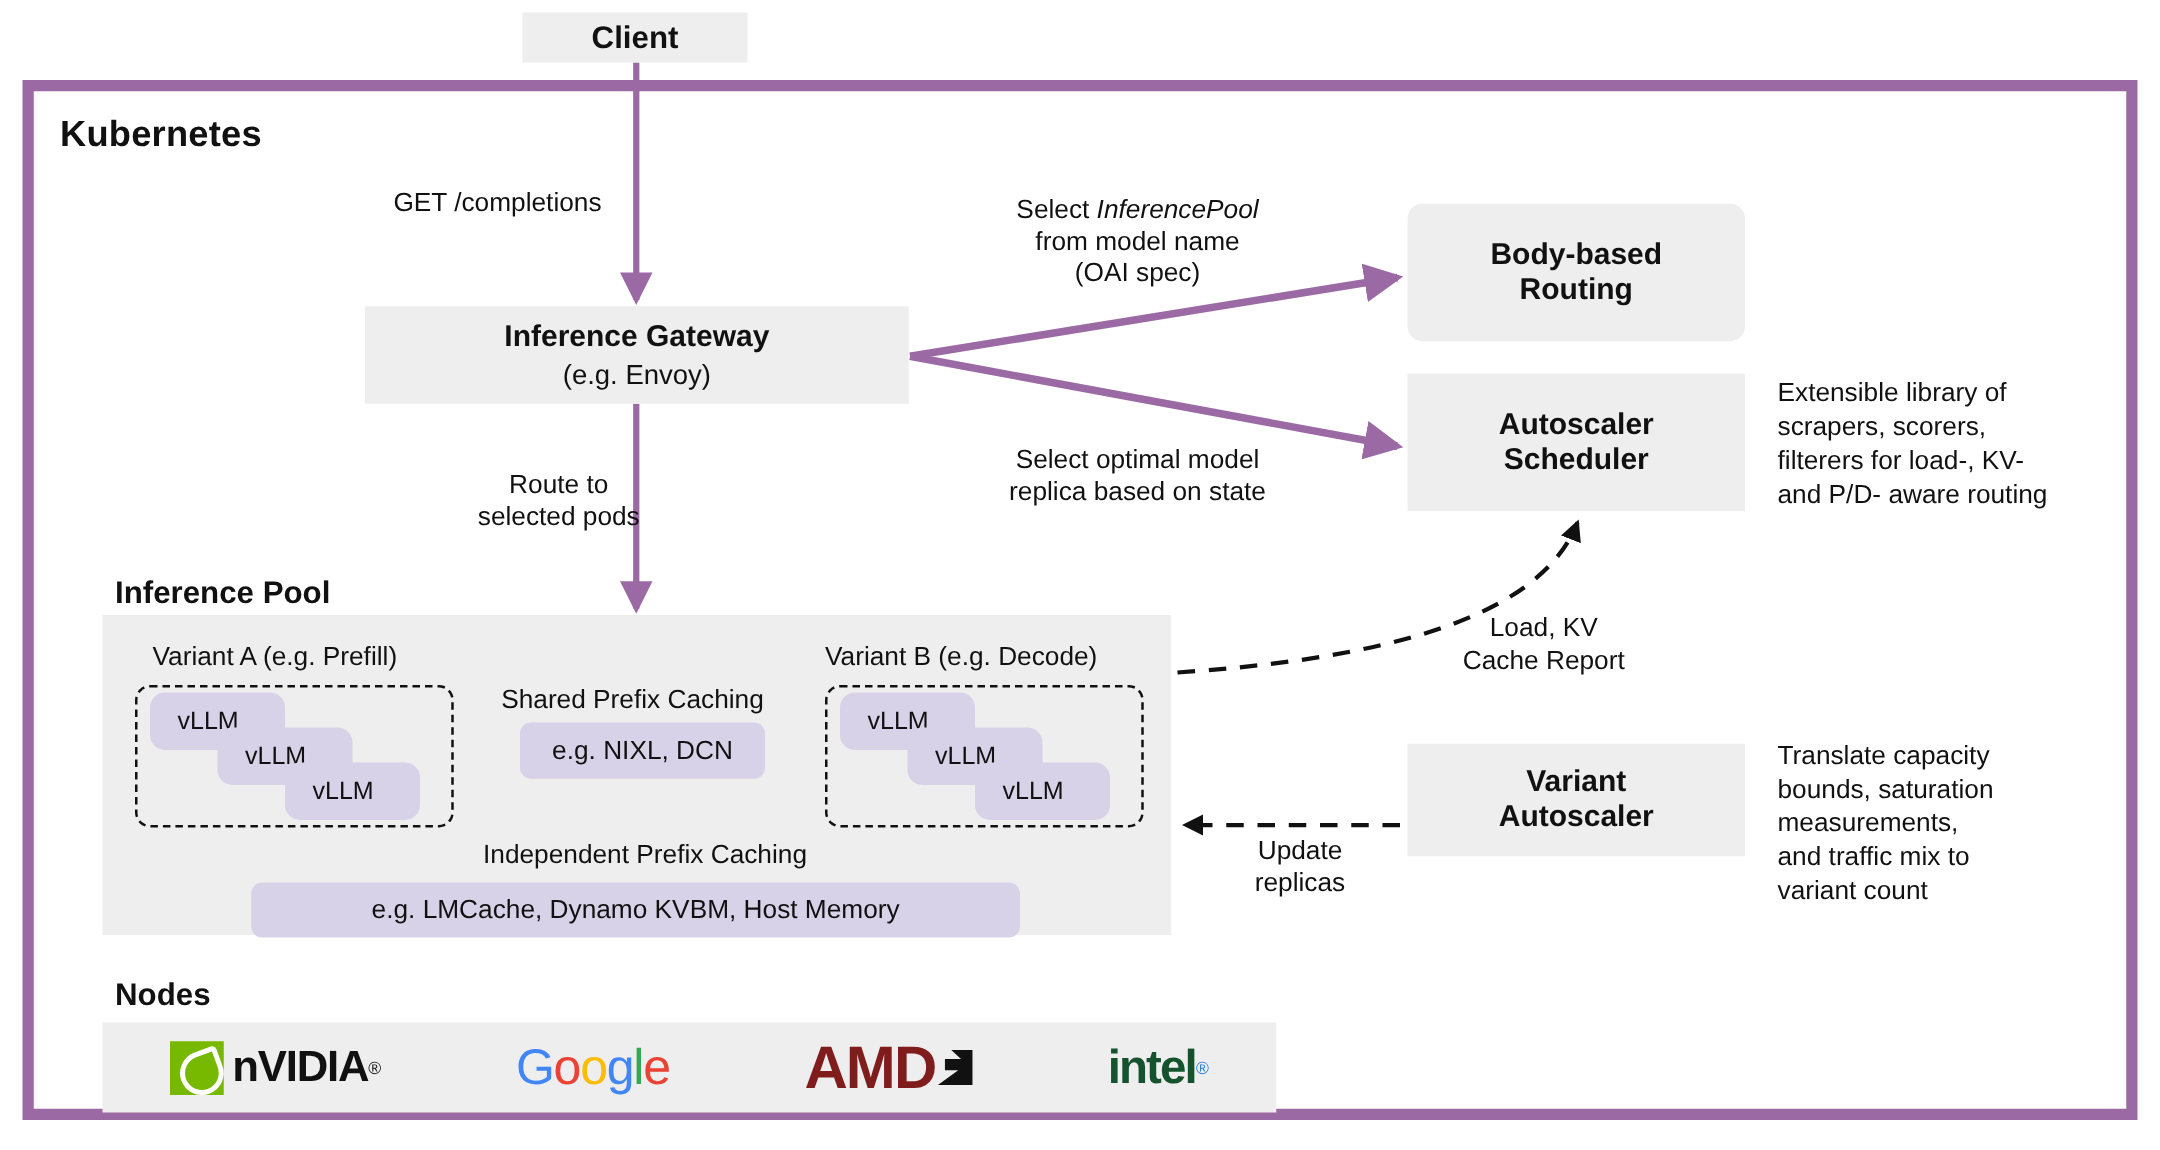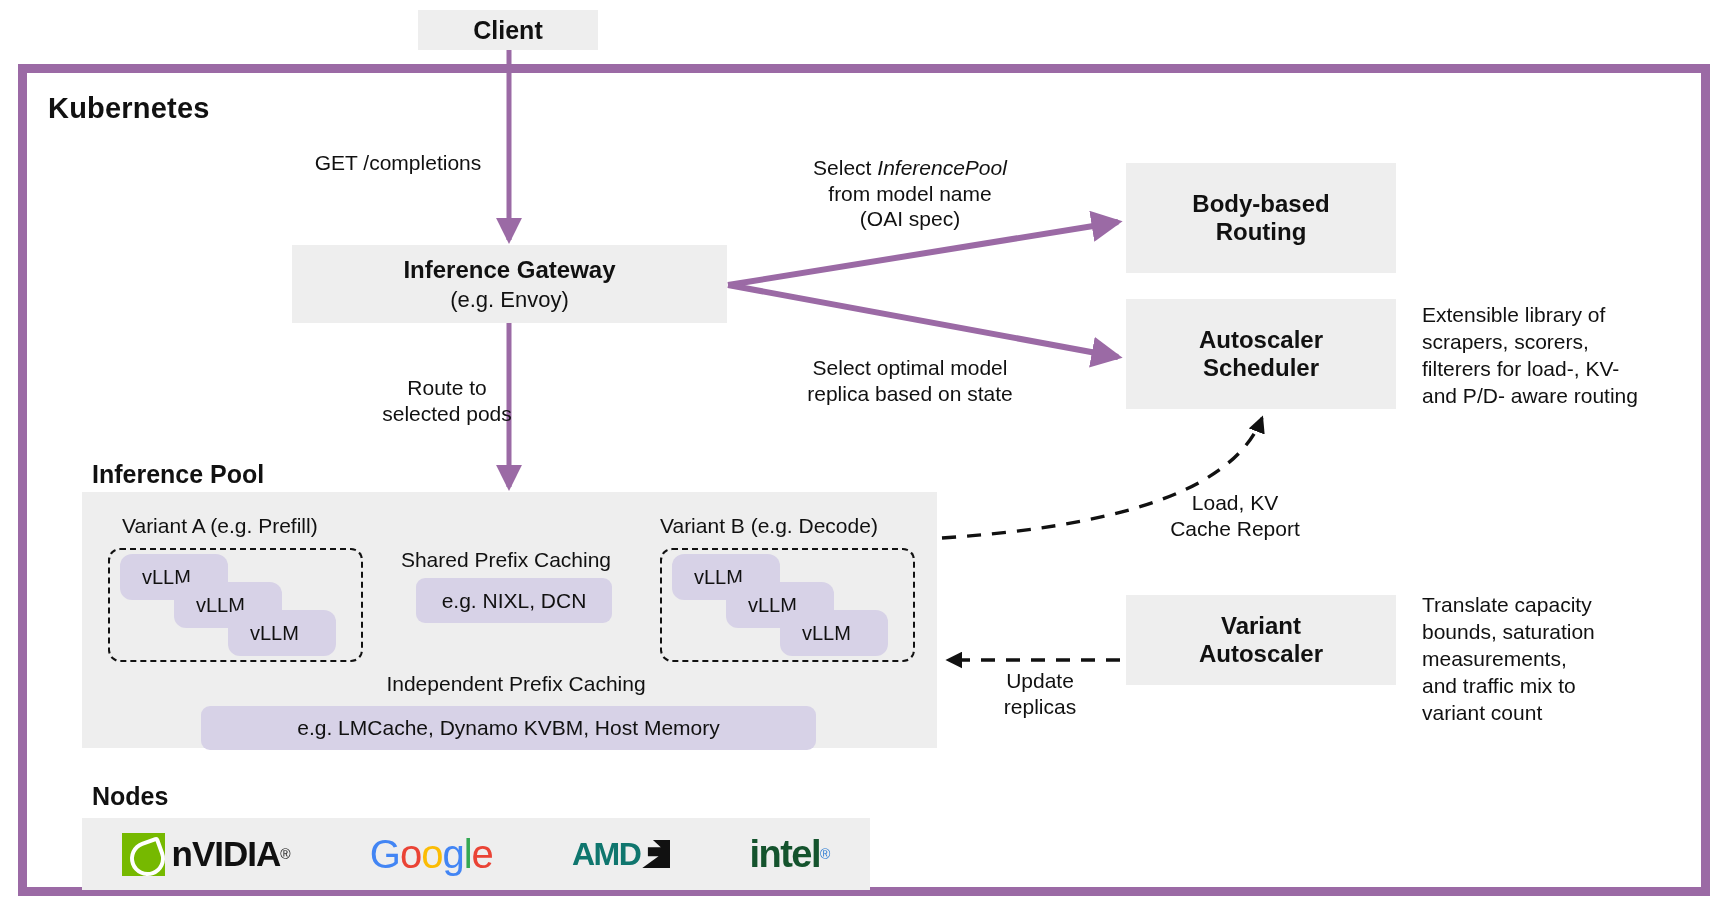--- a/index.html
+++ b/index.html
@@ -17,29 +17,29 @@
   #k8s-title{left:48px;top:92px;font-size:29px;font-weight:bold;letter-spacing:.2px;}
 
   
   #client-box{left:418px;top:10px;width:180px;height:40px;font-size:25px;}
 
   
   #gateway-box{left:292px;top:245px;width:435px;height:78px;font-size:24px;}
   #gateway-box .sub{font-weight:normal;font-size:22px;margin-top:3px;}
 
   
-  #bbr-box{left:1126px;top:163px;width:270px;height:110px;font-size:24px;}
+  #bbr-box{left:1126px;top:163px;width:270px;height:110px;font-size:24px;border-radius:12px;}
   #sched-box{left:1126px;top:299px;width:270px;height:110px;font-size:24px;}
   #autoscaler-box{left:1126px;top:595px;width:270px;height:90px;font-size:24px;}
 
   
   #pool-title{left:92px;top:460px;font-size:25px;font-weight:bold;}
   #pool-panel{left:82px;top:492px;width:855px;height:256px;background:#eeeeee;}
   #nodes-title{left:92px;top:782px;font-size:25px;font-weight:bold;}
-  #nodes-panel{left:82px;top:818px;width:788px;height:72px;background:#eeeeee;
+  #nodes-panel{left:82px;top:818px;width:939px;height:72px;background:#eeeeee;
                display:flex;align-items:center;justify-content:space-around;}
 
   .variant-title{font-size:21px;}
   .variant-dash{border:2.5px dashed #111;border-radius:12px;box-sizing:border-box;}
 
   .vllm{position:absolute;background:#d7d2e7;border-radius:12px;
         font-size:20px;display:flex;align-items:center;padding-left:22px;
         box-sizing:border-box;}
 
   .cache-pill{position:absolute;background:#d7d2e7;border-radius:9px;
@@ -48,21 +48,21 @@
   .note{position:absolute;font-size:21px;line-height:1.28;white-space:pre-line;}
 
   
   .logo{display:flex;align-items:center;}
   .nv-mark{width:43px;height:43px;background:#76b900;display:inline-block;
            position:relative;margin-right:7px;}
   .nv-mark::after{content:"";position:absolute;left:8px;top:8px;width:27px;height:27px;
            border:4px solid #ffffff;border-radius:50% 10% 50% 50%;transform:rotate(-20deg);}
   .nv-text{font-weight:bold;font-size:35px;letter-spacing:-1px;color:#111;}
   .g-text{font-size:40px;font-weight:normal;letter-spacing:-1px;}
-  .amd-text{font-weight:bold;font-size:32px;letter-spacing:-1.5px;color:#0f766e;}
+  .amd-text{font-weight:bold;font-size:48px;letter-spacing:-1.5px;color:#7f1d1d;}
   .amd-arrow{display:inline-block;width:28px;height:28px;background:#111;margin-left:2px;
      clip-path:polygon(100% 0,100% 100%,0 100%,58% 58%,20% 58%,20% 26%,66% 26%,38% 0);}
   .intel-text{font-size:38px;font-weight:bold;color:#14532d;letter-spacing:-1.5px;}
   .reg{font-size:14px;vertical-align:super;}
 </style>
 </head>
 <body>
 
 <svg class="abs" style="left:0;top:0;width:1728px;height:920px;pointer-events:none;">
   <defs>

